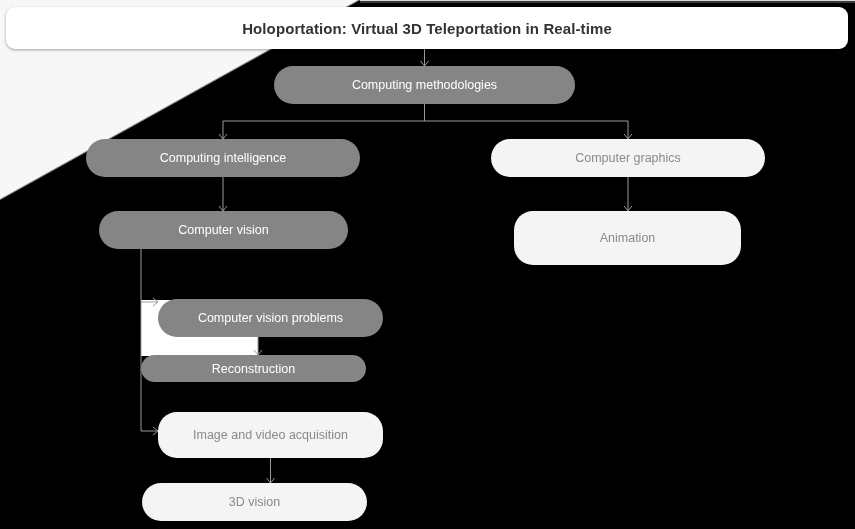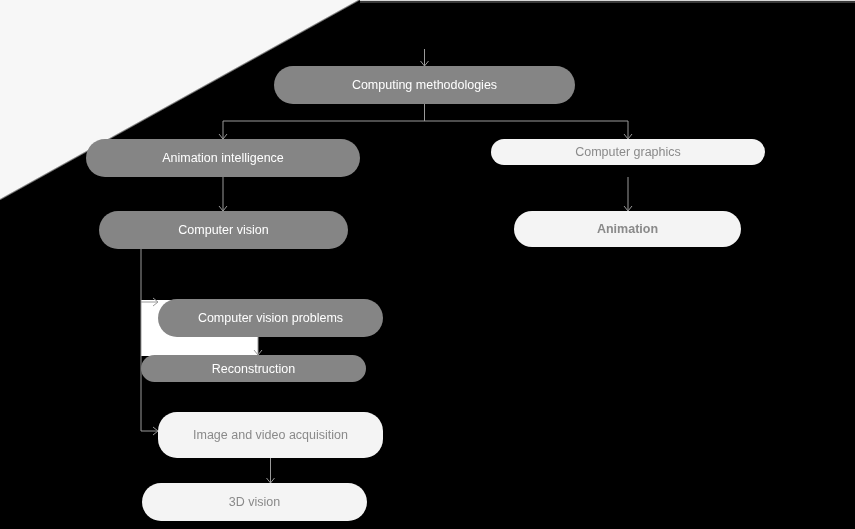--- a/index.html
+++ b/index.html
@@ -73,35 +73,38 @@
       <line x1="141" y1="302" x2="158" y2="302" stroke="#9a9a9a" stroke-width="1"></line>
       <path d="M153,298 L158,302 L153,306" fill="none" stroke="#9a9a9a" stroke-width="1"></path>
       <line x1="141" y1="431" x2="158" y2="431" stroke="#9a9a9a" stroke-width="1"></line>
       <path d="M153,427 L158,431 L153,435" fill="none" stroke="#9a9a9a" stroke-width="1"></path>
       <line x1="258" y1="321" x2="258" y2="355" stroke="#9a9a9a" stroke-width="1"></line>
       <path d="M254,350 L258,355 L262,350" fill="none" stroke="#9a9a9a" stroke-width="1"></path>
       <line x1="270.5" y1="450" x2="270.5" y2="483" stroke="#9a9a9a" stroke-width="1"></line>
       <path d="M266.5,478 L270.5,483 L274.5,478" fill="none" stroke="#9a9a9a" stroke-width="1"></path>
     </svg>
 
+  <div class="title-card">
+    <span>Holoportation: Virtual 3D Teleportation in Real-time</span>
+  </div>
 
   <div id="nodes">
       <div class="node dark" style="left: 274px; top: 66px; width: 301px; height: 38px;">
         <span>Computing methodologies</span>
       </div>
       <div class="node dark" style="left: 86px; top: 139px; width: 274px; height: 38px;">
-        <span>Animation intelligence</span>
+        <span>Computing intelligence</span>
       </div>
-      <div class="node light" style="left: 491px; top: 139px; width: 274px; height: 26px;">
+      <div class="node light" style="left: 491px; top: 139px; width: 274px; height: 38px;">
         <span>Computer graphics</span>
       </div>
       <div class="node dark" style="left: 99px; top: 211px; width: 249px; height: 38px;">
         <span>Computer vision</span>
       </div>
-      <div class="node light" style="left: 514px; top: 211px; width: 227px; height: 36px; font-weight: bold;">
+      <div class="node light" style="left: 514px; top: 211px; width: 227px; height: 54px;">
         <span>Animation</span>
       </div>
       <div class="node dark" style="left: 158px; top: 299px; width: 225px; height: 38px;">
         <span>Computer vision problems</span>
       </div>
       <div class="node dark" style="left: 141px; top: 355px; width: 225px; height: 27px;">
         <span>Reconstruction</span>
       </div>
       <div class="node light" style="left: 158px; top: 412px; width: 225px; height: 46px;">
         <span>Image and video acquisition</span>

